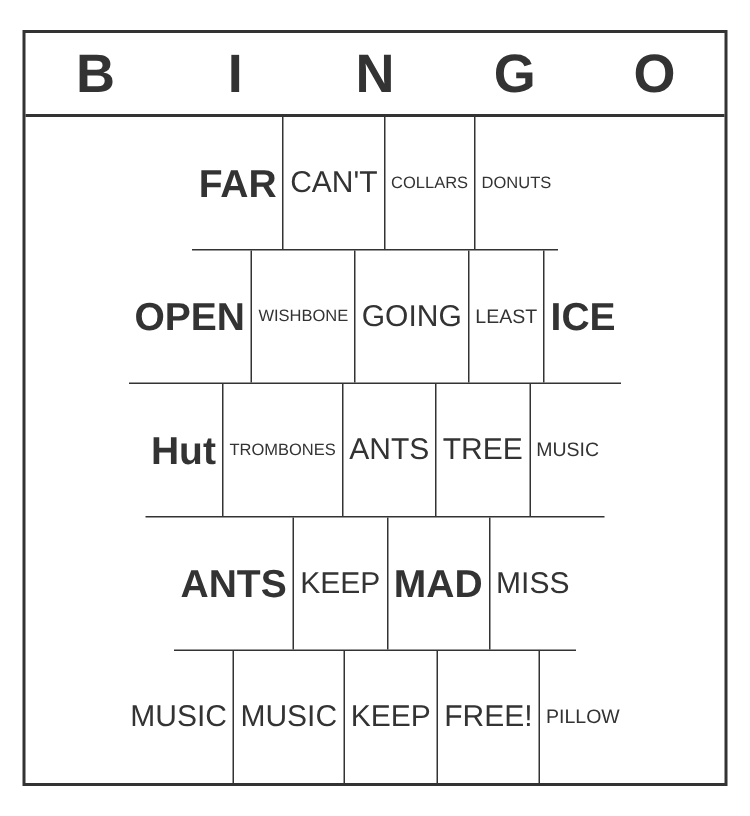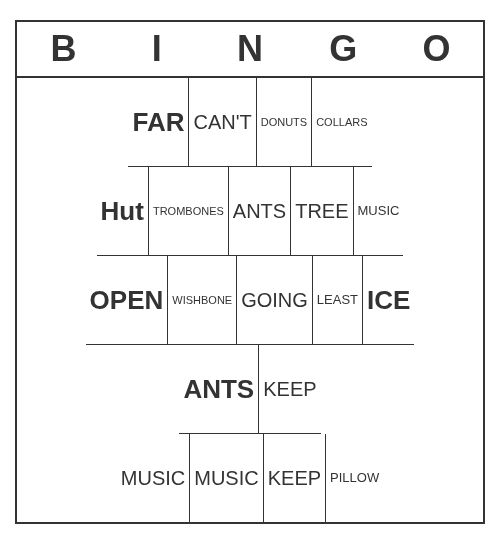--- a/index.html
+++ b/index.html
@@ -108,24 +108,41 @@
     </div>
   <div class="bingo-grid">
   <div class="bingo-row">
         <div class="bingo-cell">
           <span class="cell-text size-large">FAR</span>
         </div>
         <div class="bingo-cell">
           <span class="cell-text size-medium">CAN'T</span>
         </div>
         <div class="bingo-cell">
+          <span class="cell-text size-xsmall">COLLARS</span>
+        </div>
+        <div class="bingo-cell">
           <span class="cell-text size-xsmall">DONUTS</span>
         </div>
+      </div>
+      <div class="bingo-row">
         <div class="bingo-cell">
-          <span class="cell-text size-xsmall">COLLARS</span>
+          <span class="cell-text size-large">OPEN</span>
+        </div>
+        <div class="bingo-cell">
+          <span class="cell-text size-xsmall">WISHBONE</span>
+        </div>
+        <div class="bingo-cell">
+          <span class="cell-text size-medium">GOING</span>
+        </div>
+        <div class="bingo-cell">
+          <span class="cell-text size-small">LEAST</span>
+        </div>
+        <div class="bingo-cell">
+          <span class="cell-text size-large">ICE</span>
         </div>
       </div>
       <div class="bingo-row">
         <div class="bingo-cell">
           <span class="cell-text size-large">Hut</span>
         </div>
         <div class="bingo-cell">
           <span class="cell-text size-xsmall">TROMBONES</span>
         </div>
         <div class="bingo-cell">
@@ -133,51 +150,43 @@
         </div>
         <div class="bingo-cell">
           <span class="cell-text size-medium">TREE</span>
         </div>
         <div class="bingo-cell">
           <span class="cell-text size-small">MUSIC</span>
         </div>
       </div>
       <div class="bingo-row">
         <div class="bingo-cell">
-          <span class="cell-text size-large">OPEN</span>
-        </div>
-        <div class="bingo-cell">
-          <span class="cell-text size-xsmall">WISHBONE</span>
-        </div>
-        <div class="bingo-cell">
-          <span class="cell-text size-medium">GOING</span>
-        </div>
-        <div class="bingo-cell">
-          <span class="cell-text size-small">LEAST</span>
-        </div>
-        <div class="bingo-cell">
-          <span class="cell-text size-large">ICE</span>
-        </div>
-      </div>
-      <div class="bingo-row">
-        <div class="bingo-cell">
           <span class="cell-text size-large">ANTS</span>
         </div>
         <div class="bingo-cell">
           <span class="cell-text size-medium">KEEP</span>
+        </div>
+        <div class="bingo-cell">
+          <span class="cell-text size-large">MAD</span>
+        </div>
+        <div class="bingo-cell">
+          <span class="cell-text size-medium">MISS</span>
         </div>
       </div>
       <div class="bingo-row">
         <div class="bingo-cell">
           <span class="cell-text size-medium">MUSIC</span>
         </div>
         <div class="bingo-cell">
           <span class="cell-text size-medium">MUSIC</span>
         </div>
         <div class="bingo-cell">
           <span class="cell-text size-medium">KEEP</span>
         </div>
         <div class="bingo-cell">
+          <span class="cell-text size-medium">FREE!</span>
+        </div>
+        <div class="bingo-cell">
           <span class="cell-text size-small">PILLOW</span>
         </div>
       </div>
     </div>
 </div>
 
 </body></html>

